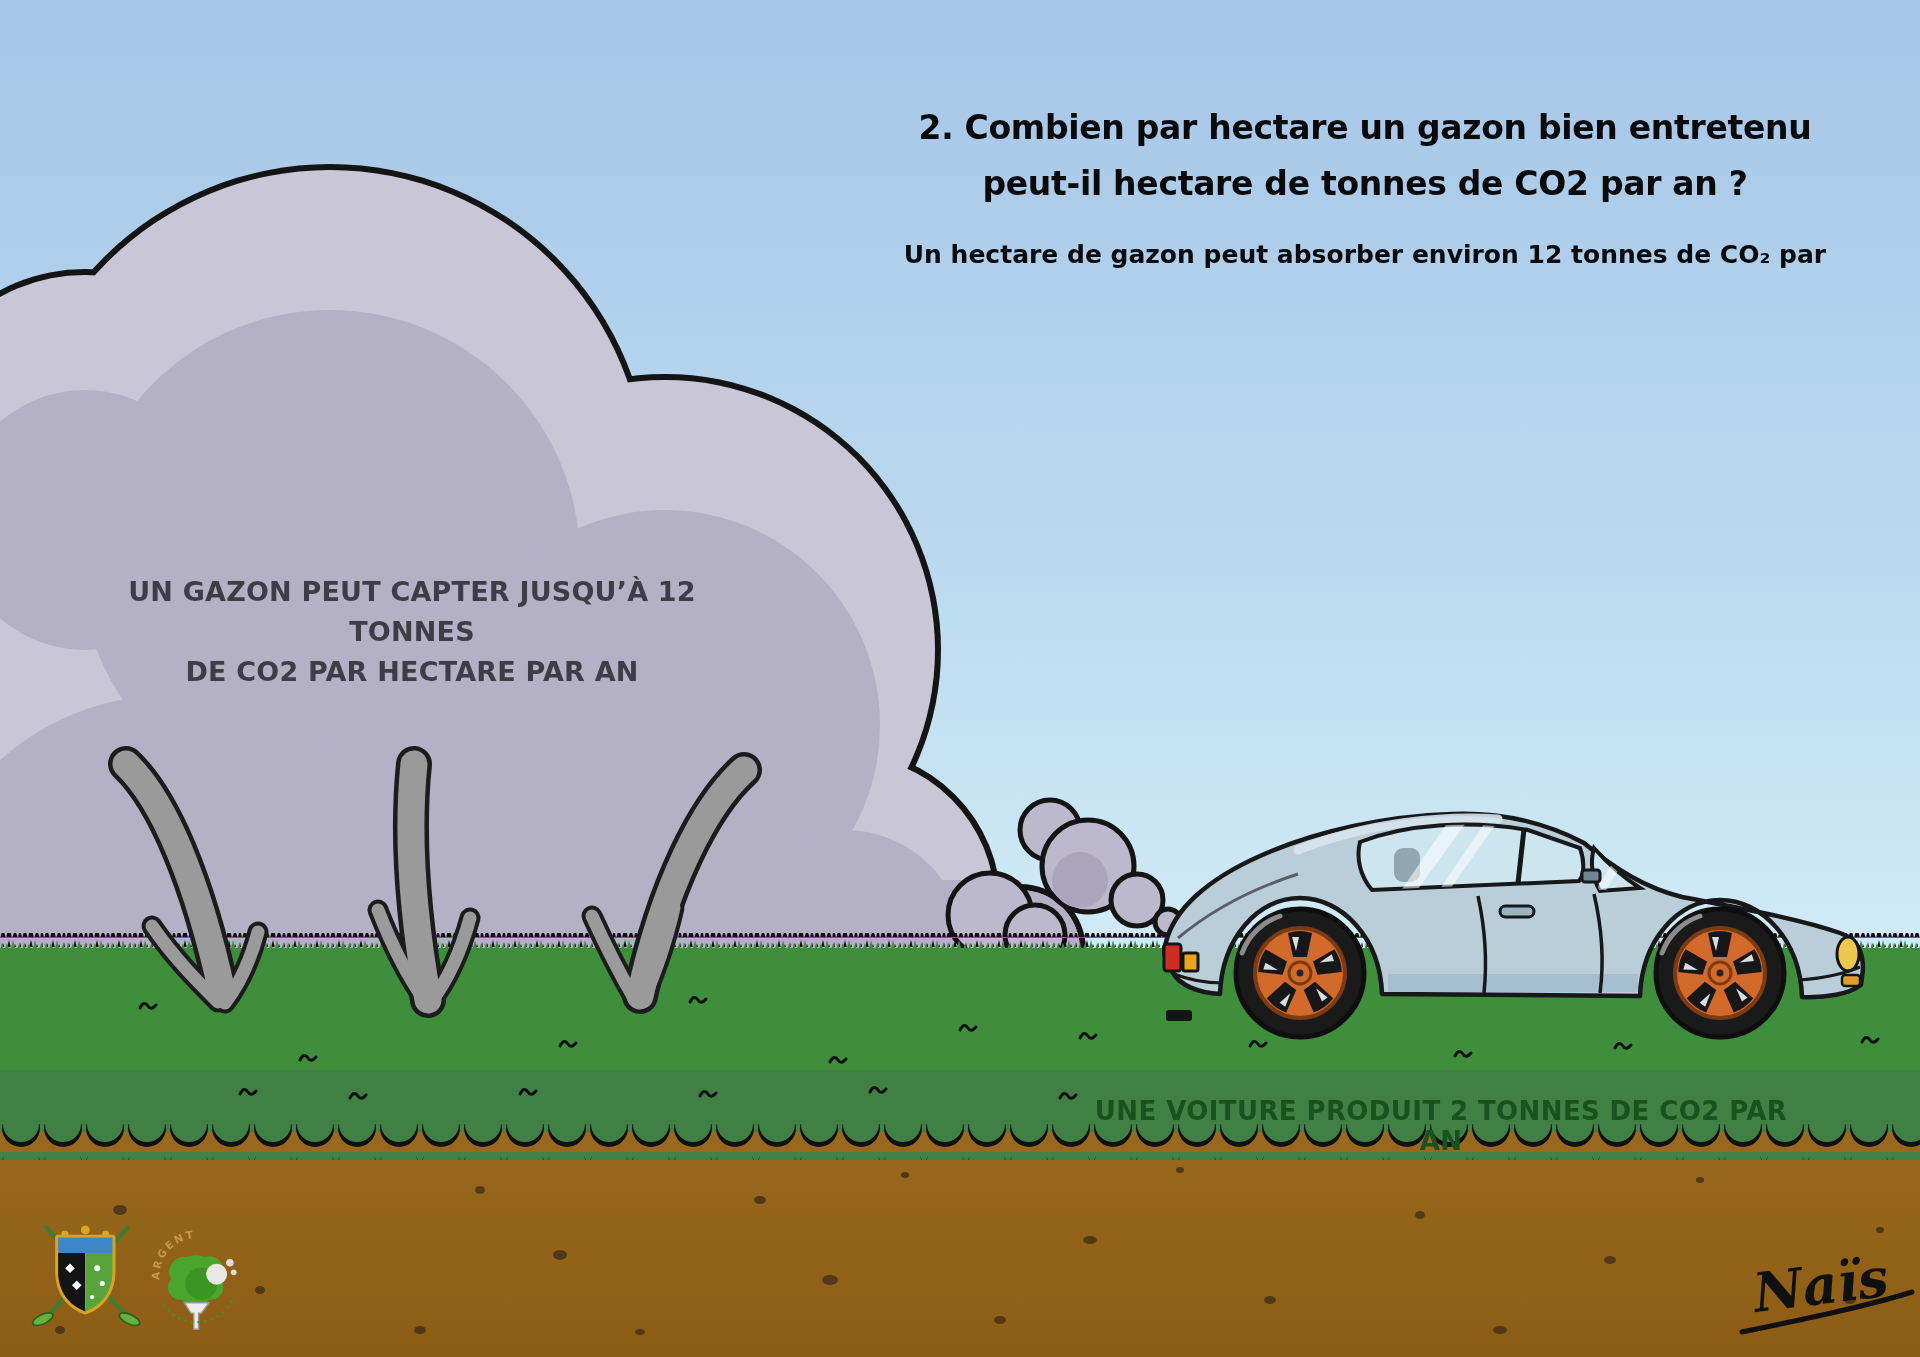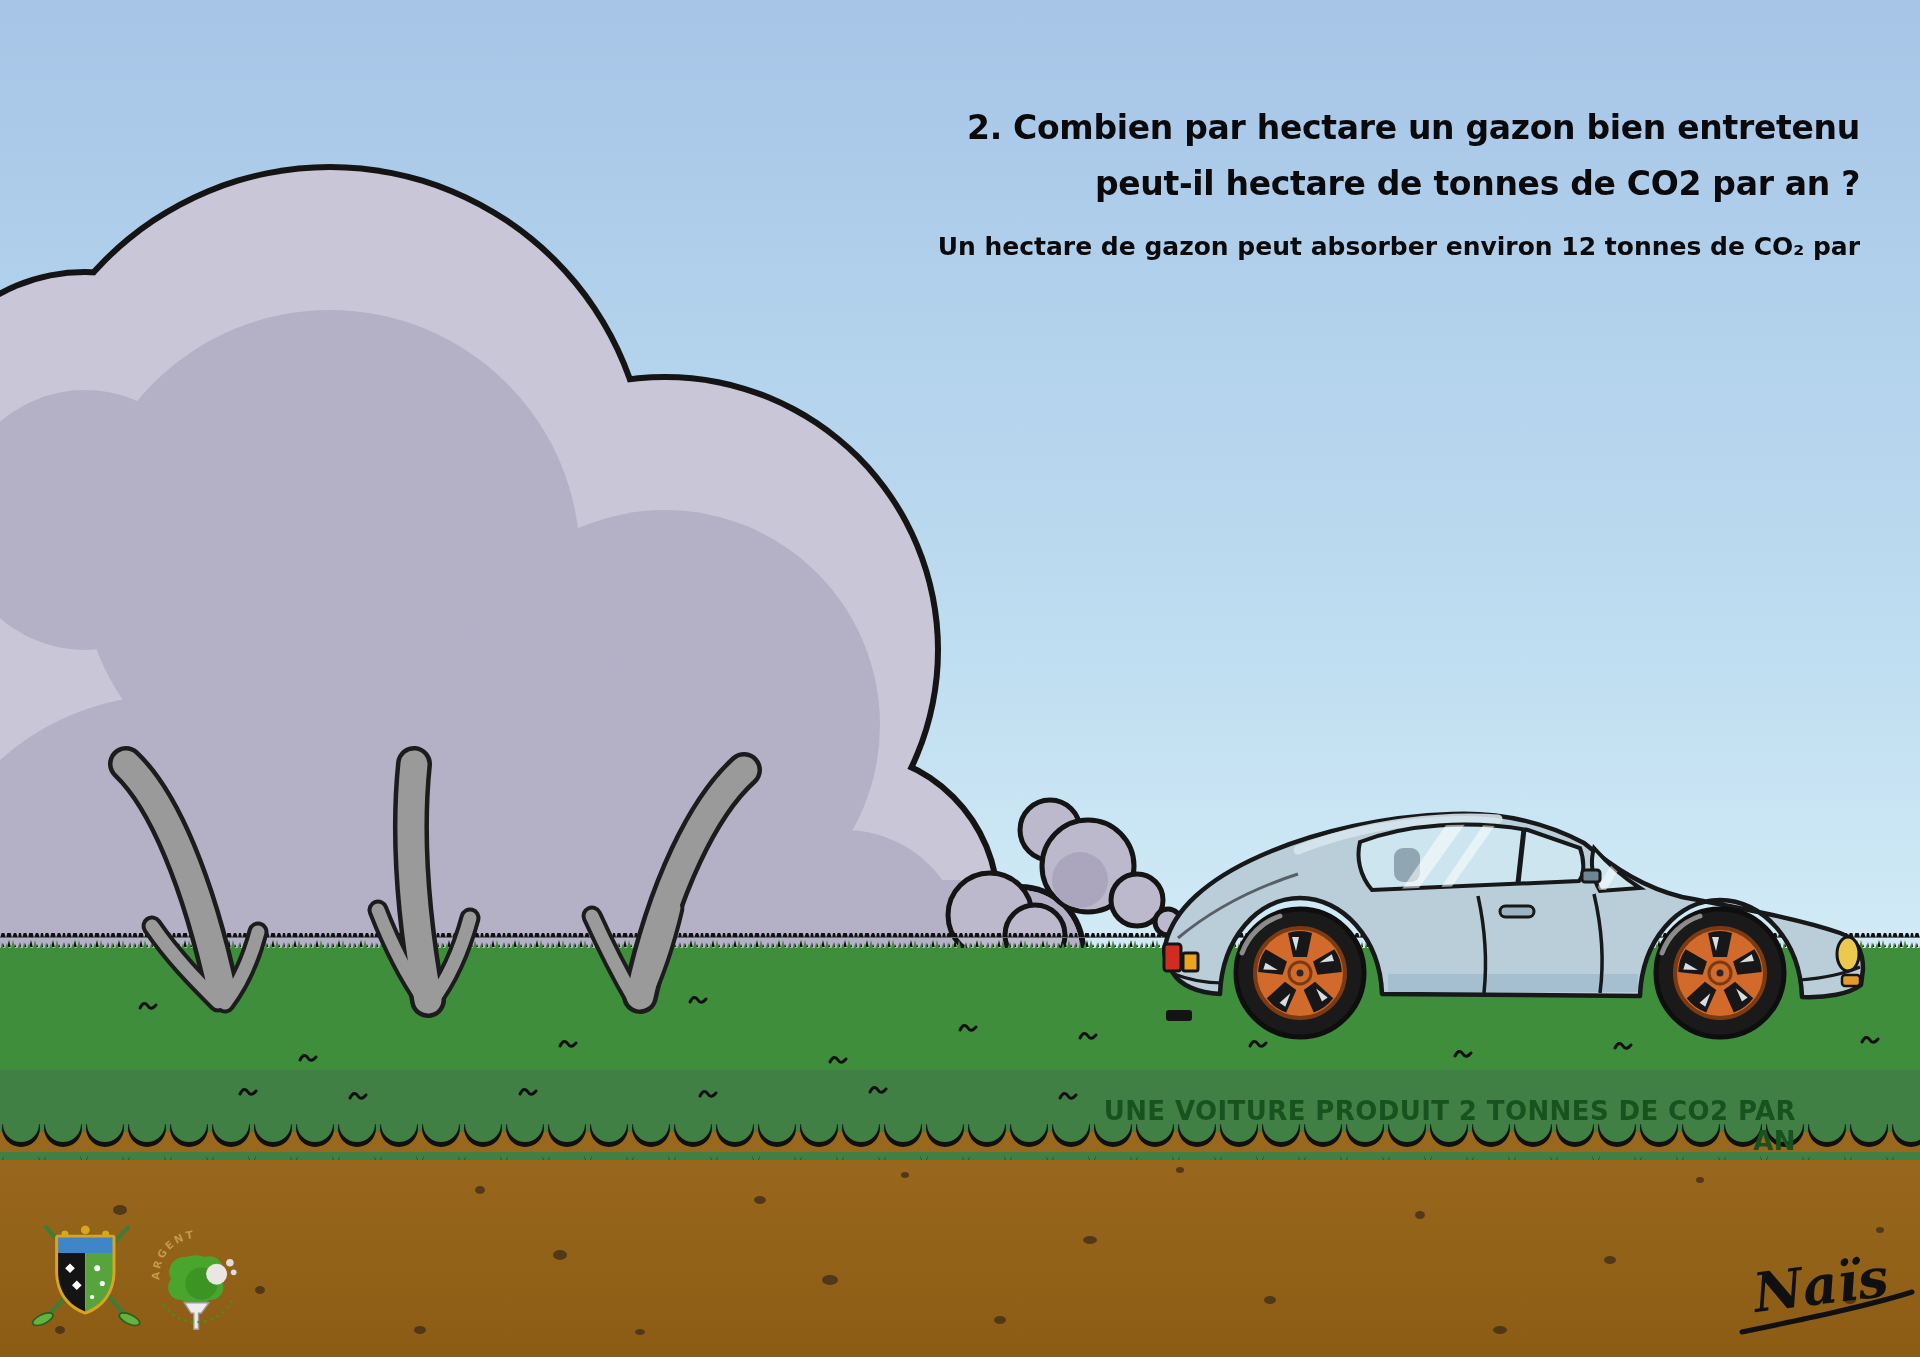--- a/index.html
+++ b/index.html
@@ -2,24 +2,24 @@
 <html><head>
 <meta charset="utf-8">
 <style>
   html,body{margin:0;padding:0;background:#222;}
   .scene{
     position:relative;width:1920px;height:1357px;overflow:hidden;
     font-family:"DejaVu Sans","Liberation Sans",sans-serif;
     background:linear-gradient(180deg,#a6c5e7 0%,#bddcf0 45%,#d8eff8 78%,#d8eff8 100%);
   }
   .scene svg{position:absolute;left:0;top:0;}
-  .txt{position:absolute;text-align:right;font-weight:700;}
+  .txt{position:absolute;text-align:center;font-weight:700;}
   .right-text{left:870px;top:100px;width:990px;color:#0a0a0c;}
   .title-line{font-size:33px;line-height:56px;letter-spacing:-0.3px;}
-  .subtitle{margin-top:16px;}
+  .subtitle{margin-top:24px;}
   .subtitle-line{font-size:25px;line-height:37px;}
   .cloud-label{left:88px;top:572px;width:648px;color:#3e3d47;font-size:27px;line-height:40px;letter-spacing:0.2px;}
   .grass-label{left:1086px;top:1096px;width:710px;color:#17521f;font-size:26px;letter-spacing:0.4px;}
   .sig-text{font-style:italic;font-weight:700;font-size:54px;font-family:"DejaVu Serif","Liberation Serif",serif;}
 </style>
 </head>
 <body>
 
 <div class="scene">
 
@@ -306,16 +306,20 @@
 </svg>
 
   <div class="txt right-text">
     <div class="title-line">2. Combien par hectare un gazon bien entretenu</div>
     <div class="title-line">peut-il hectare de tonnes de CO2 par an ?</div>
     <div class="subtitle">
       <div class="subtitle-line">Un hectare de gazon peut absorber environ 12 tonnes de CO₂ par</div>
     </div>
   </div>
 
+  <div class="txt cloud-label">
+    <div>UN GAZON PEUT CAPTER JUSQU’À 12 TONNES</div>
+    <div>DE CO2 PAR HECTARE PAR AN</div>
+  </div>
 
   <div class="txt grass-label">UNE VOITURE PRODUIT 2 TONNES DE CO2 PAR AN</div>
 
 </div>
 
 </body></html>

